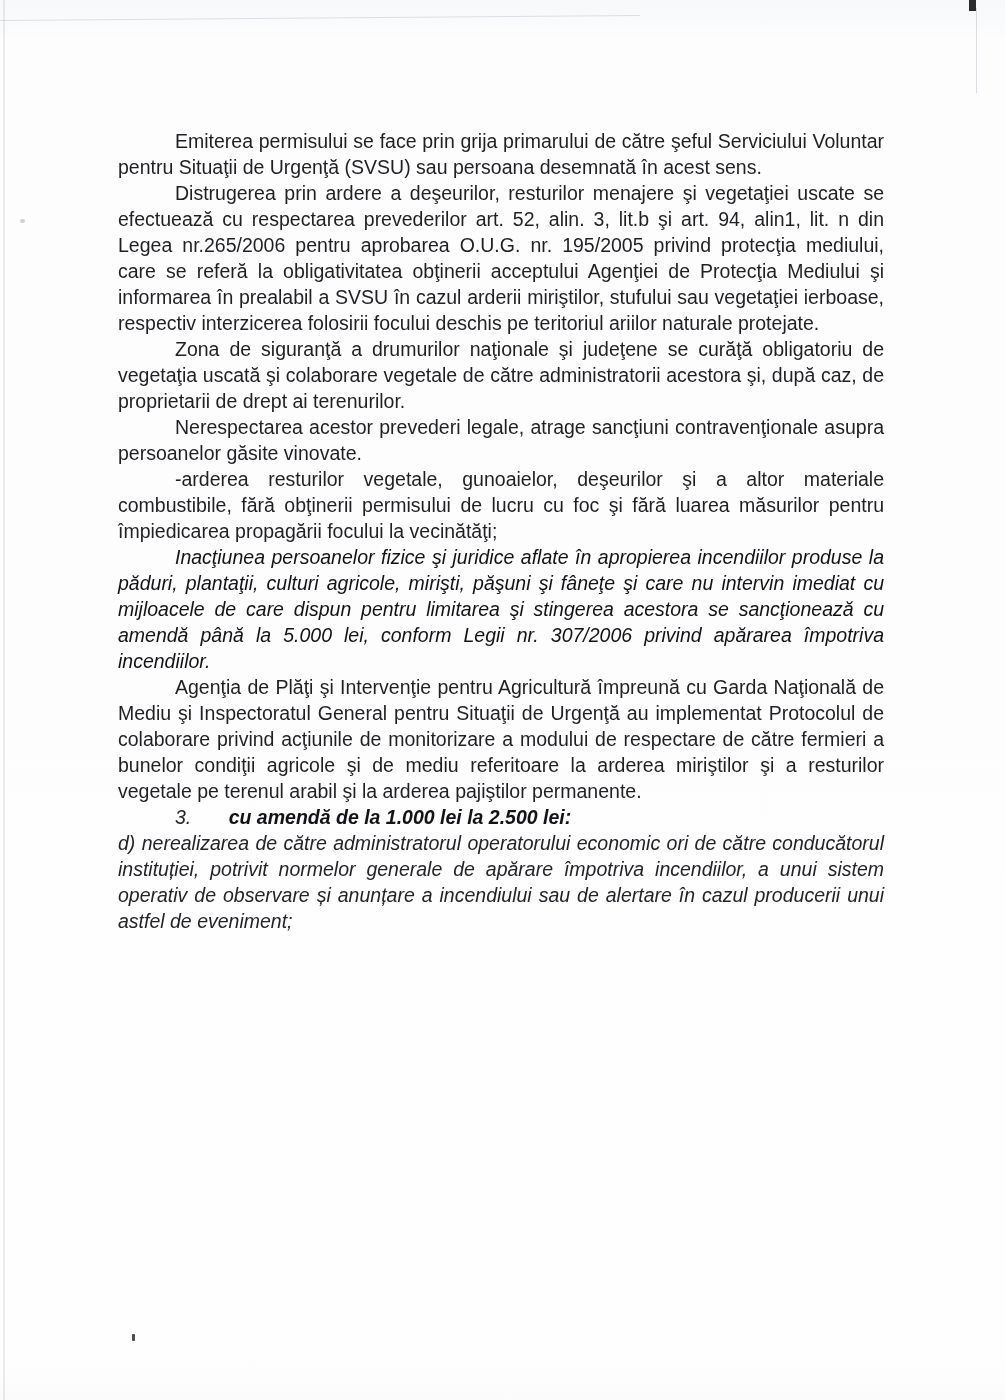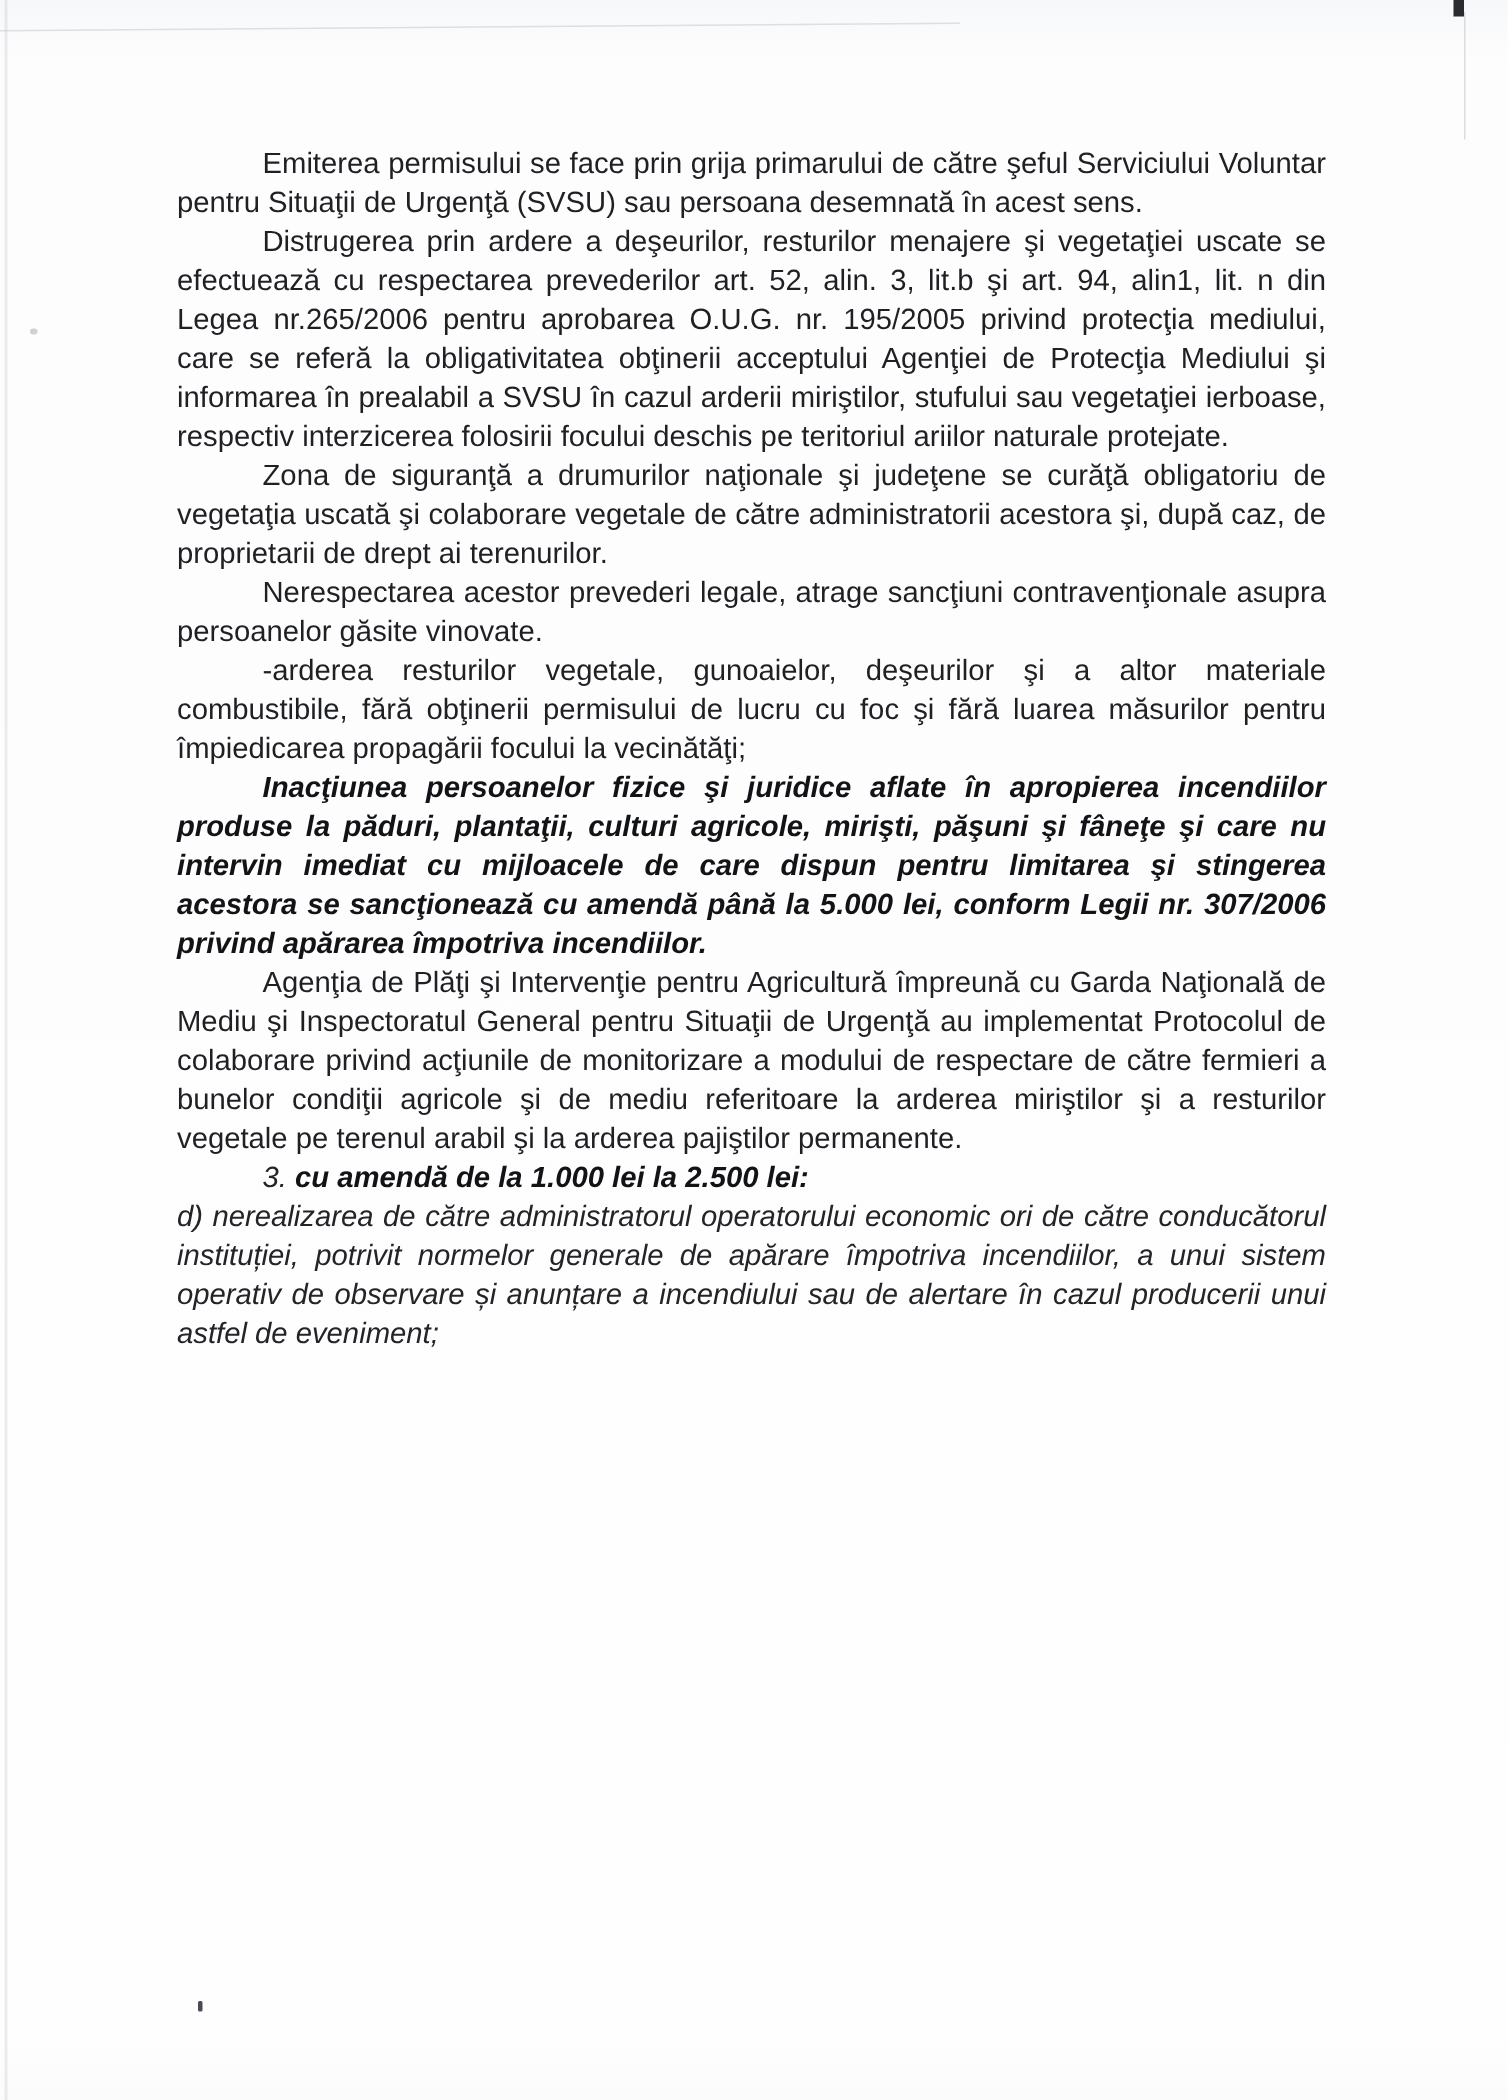--- a/index.html
+++ b/index.html
@@ -16,42 +16,42 @@
     background: linear-gradient(180deg, #f7f8f9 0%, #fdfdfe 3%, #fefefe 97%, #fbfbfc 100%);
   }
   .page {
     position: absolute;
     left: 0; top: 0;
     width: 1005px; height: 1400px;
   }
   .text-column {
     position: absolute;
     left: 118px;
-    top: 96px;
+    top: 128px;
     width: 766px;
     color: #1f2023;
     font-size: 19.5px;
     line-height: 26px;
     text-align: justify;
   }
   p.para {
     margin: 0;
     padding: 0;
   }
   p.indent { text-indent: 57px; }
   p.bold-italic {
     font-style: italic;
-    font-weight: 700;
+    font-weight: 400;
     color: #121316;
   }
   p.italic {
     font-style: italic;
     color: #232428;
   }
-  .bold { font-weight: 700; color: #121316; }
+  .bold { font-weight: 700; color: #121316; margin-left: 32px; }
 
   
   .left-edge-line {
     position: absolute;
     left: 3px; top: 0;
     width: 2px; height: 1400px;
     background: rgba(195, 200, 207, 0.35);
   }
   .top-scan-line {
     position: absolute;

